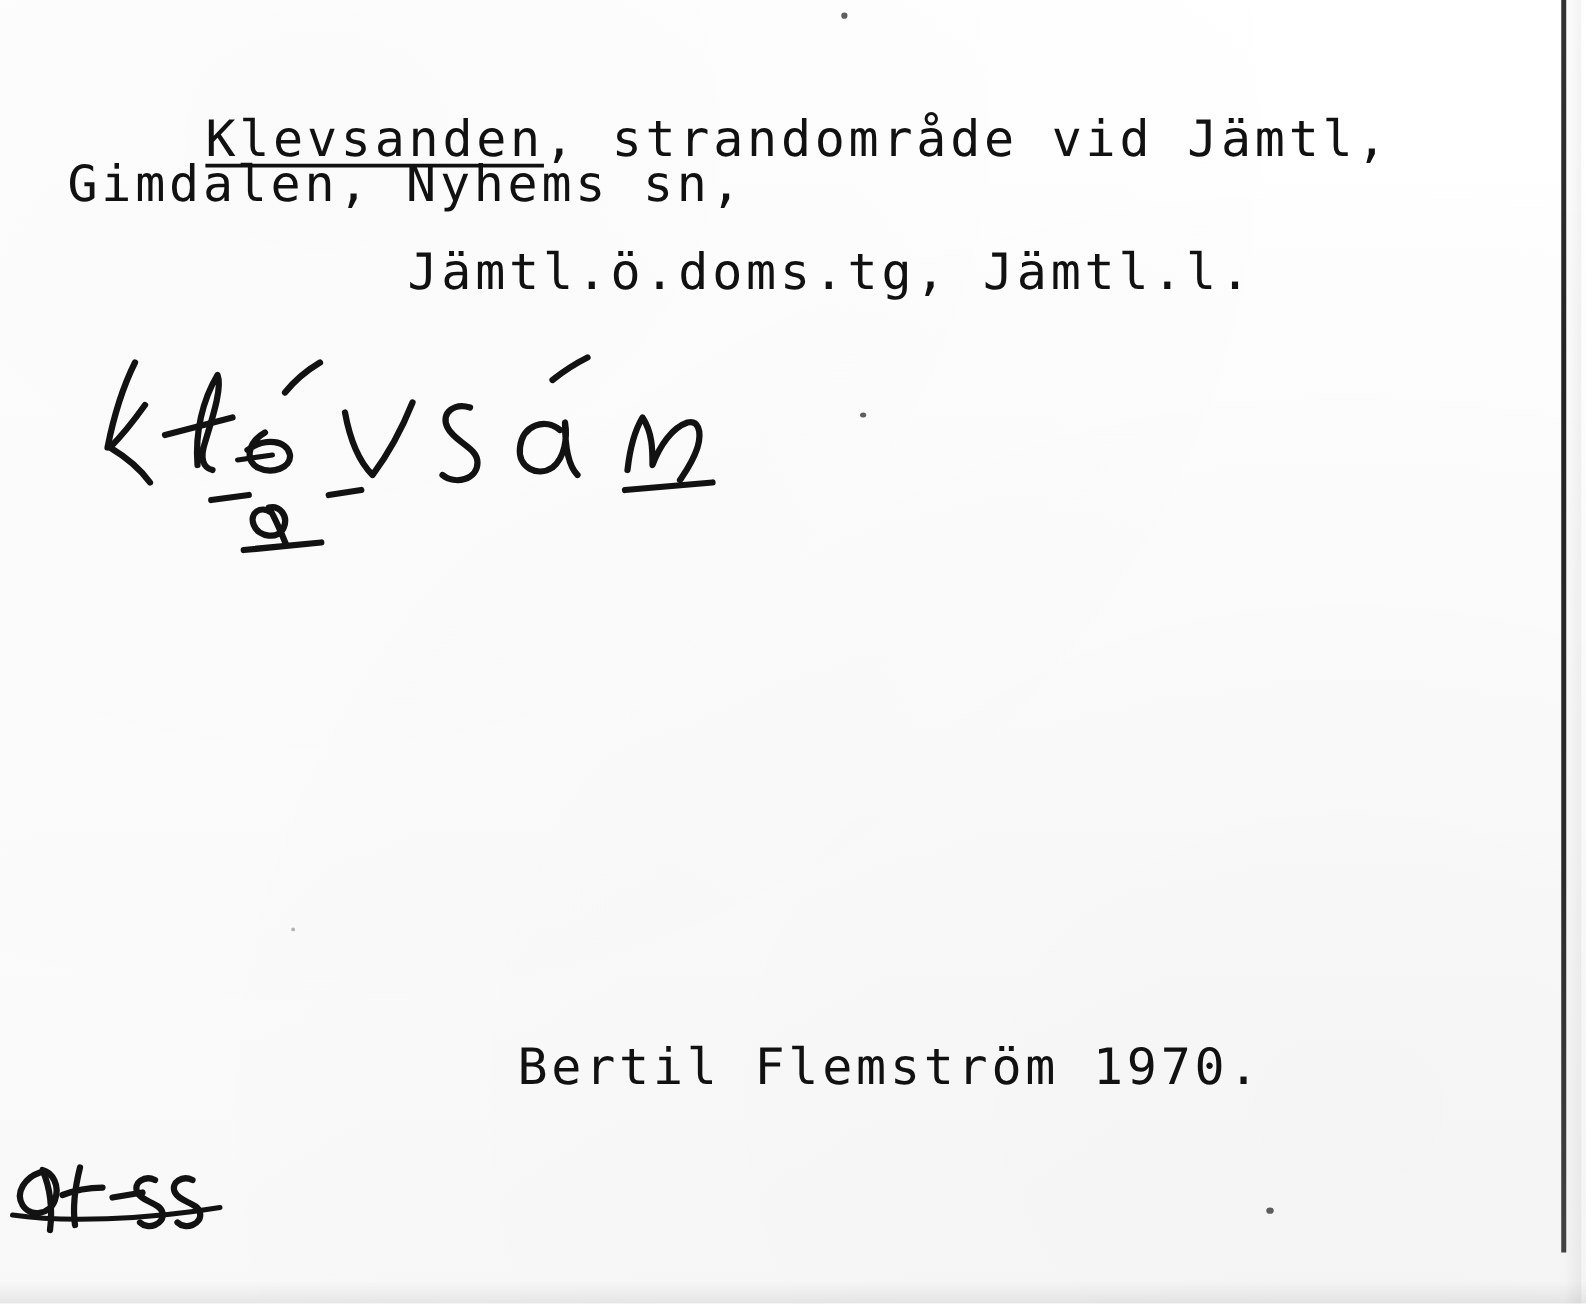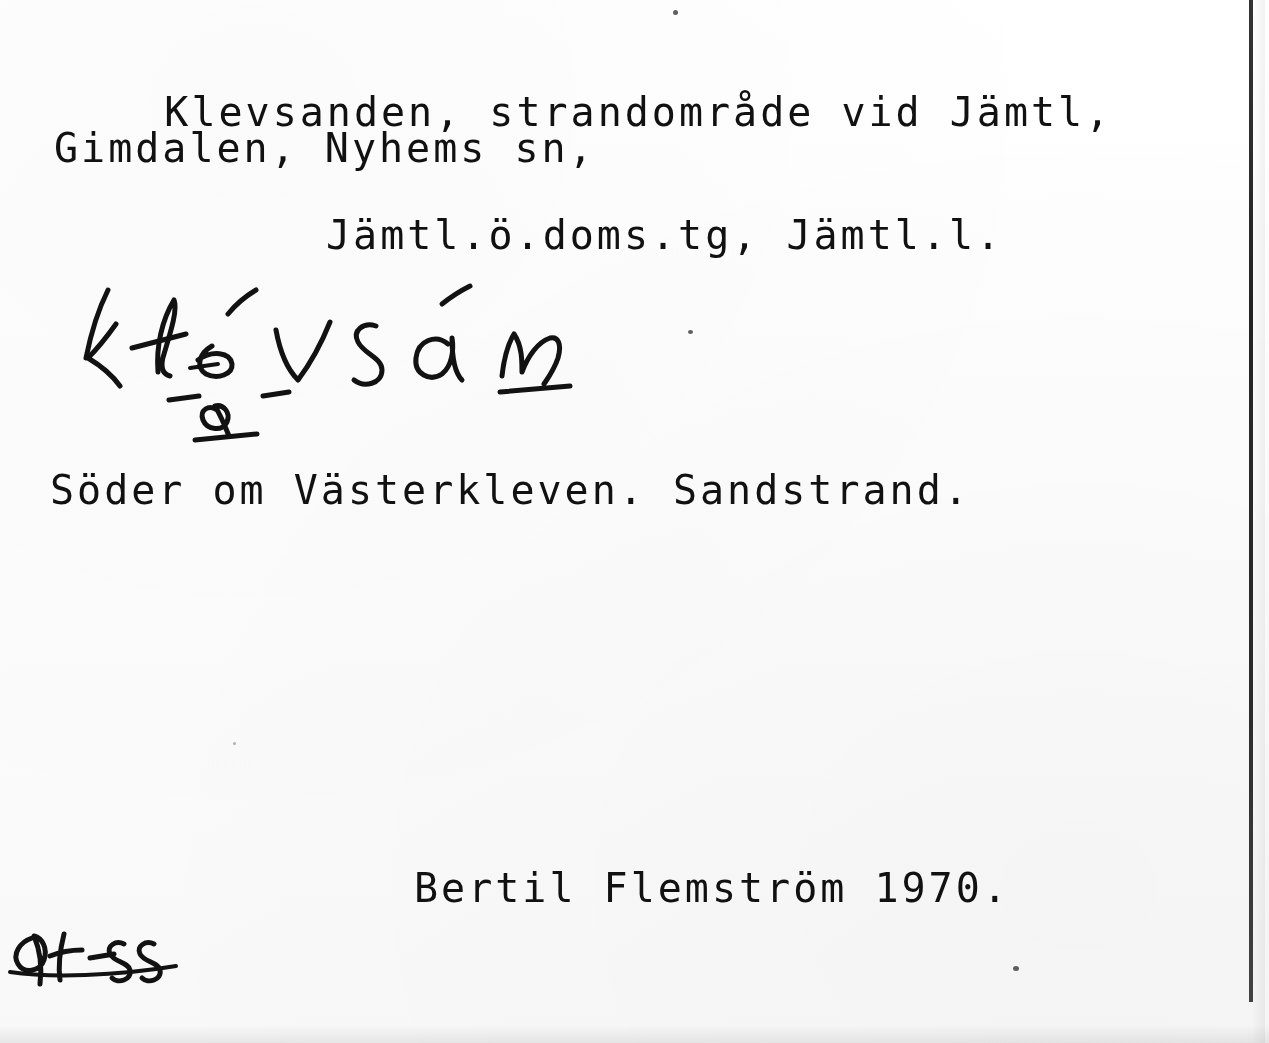--- a/index.html
+++ b/index.html
@@ -57,20 +57,21 @@
   .typed {
     position: absolute;
     white-space: pre;
     font-family: "DejaVu Sans Mono", "Liberation Mono", monospace;
     font-size: 40px;
     letter-spacing: 3px;
     line-height: 1;
     color: #111111;
   }
   .u {
+    text-decoration: underline;
     text-underline-offset: 6px;
     text-decoration-thickness: 3px;
   }
 
   
   .speck {
     position: absolute;
     background: #2a2a2a;
     border-radius: 50%;
     opacity: 0.75;
@@ -102,21 +103,21 @@
   <div class="speck" style="left:688px; top:330px; width:5px; height:4px;"></div>
   <div class="speck" style="left:1013px; top:966px; width:6px; height:5px;"></div>
   <div class="speck" style="left:233px; top:742px; width:3px; height:3px; opacity:.35;"></div>
 
   <div class="typed" style="left:56px; top:52px;">
     <span class="u">Klevsanden</span><span>, strandområde vid Jämtl,</span>
   </div>
 
   <div class="typed" style="left:54px; top:128px;">Gimdalen, Nyhems sn,</div>
 
-  <div class="typed" style="left:326px; top:215px;">Jämtl.ö.doms.tg, Jämtl.l.</div>
+  <div class="typed" style="left:326px; top:198px;">Jämtl.ö.doms.tg, Jämtl.l.</div>
 
   <div class="hand" style="left:70px; top:268px;">
     <svg width="520" height="180" viewBox="0 0 520 180" aria-hidden="true">
 
       <path d="M16 90 C 22 60, 30 38, 38 22" stroke-width="5"></path>
       <path d="M46 56 C 36 70, 26 82, 18 90 C 28 96, 40 104, 50 118" stroke-width="5"></path>
 
       <path d="M88 104 C 86 78, 92 52, 104 32 C 108 42, 100 66, 94 86 C 90 98, 92 106, 100 108" stroke-width="5"></path>
       <path d="M62 80 L 116 66" stroke-width="5"></path>
 
@@ -139,24 +140,23 @@
 
   <div class="hand" style="left:165px; top:382px;">
     <svg width="150" height="70" viewBox="0 0 150 70" aria-hidden="true">
       <path d="M4 18 L 34 14" stroke-width="5"></path>
       <path d="M98 14 L 124 10" stroke-width="5"></path>
       <path d="M52 28 C 44 22, 34 28, 38 38 C 42 48, 58 50, 62 40 C 66 30, 58 22, 50 24 C 56 34, 60 44, 64 54" stroke-width="5"></path>
       <path d="M30 58 L 92 52" stroke-width="5"></path>
     </svg>
   </div>
 
-  <div class="typed" style="left:50px; top:470px;">Söder om Västerkleven. Sandstrand.</div>
 
 
-  <div class="typed" style="left:414px; top:868px;">Bertil Flemström 1970.</div>
+  <div class="typed" style="left:414px; top:834px;">Bertil Flemström 1970.</div>
 
   <div class="hand" style="left:6px; top:928px;">
     <svg width="190" height="70" viewBox="0 0 190 70" aria-hidden="true">
       <path d="M26 10 C 14 14, 6 26, 12 36 C 18 46, 34 44, 38 32 C 42 20, 36 10, 28 8 C 34 22, 36 40, 34 56" stroke-width="5"></path>
       <path d="M58 6 C 54 22, 52 38, 54 52 M 44 28 C 54 24, 66 22, 76 22" stroke-width="5"></path>
       <path d="M84 30 L 108 26" stroke-width="5"></path>
       <path d="M118 16 C 110 12, 100 18, 104 26 C 108 34, 122 34, 124 42 C 126 52, 112 56, 106 50" stroke-width="5"></path>
       <path d="M148 16 C 140 12, 130 18, 134 26 C 138 34, 152 34, 154 42 C 156 52, 142 56, 136 50" stroke-width="5"></path>
       <path d="M4 44 C 44 50, 110 48, 170 38" stroke-width="4"></path>
     </svg>

